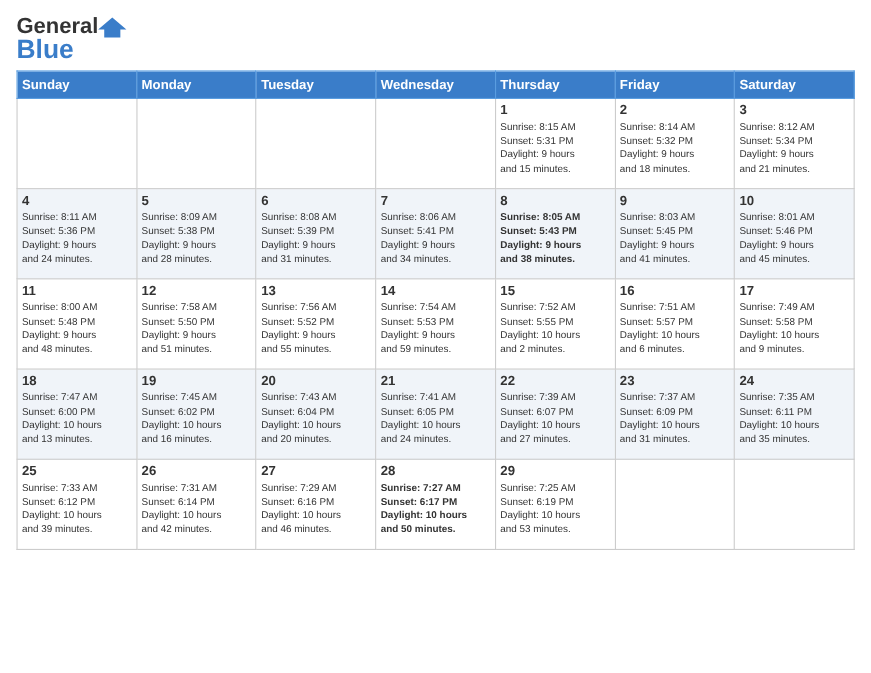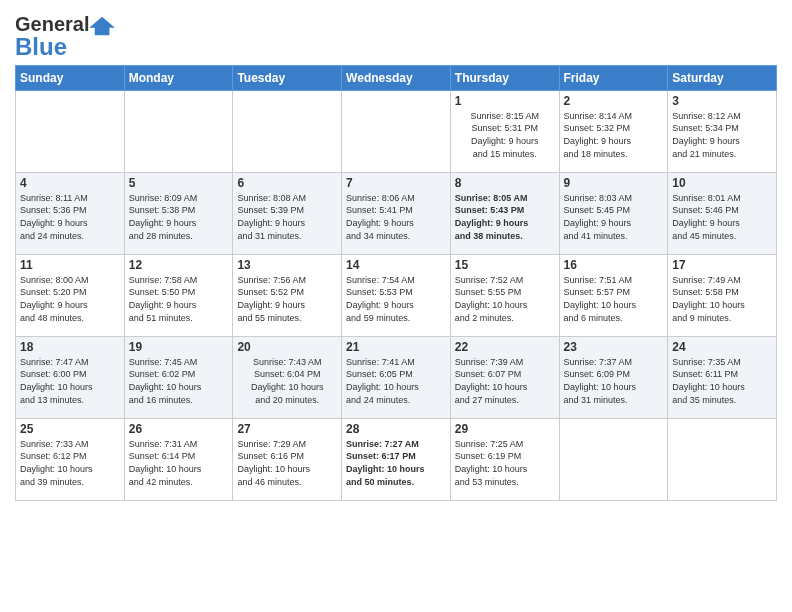--- a/index.html
+++ b/index.html
@@ -119,21 +119,21 @@
         </tr>
     </thead>
     <tbody id="calendar-body">
     <tr>
           <td class="empty-cell"></td>
           <td class="empty-cell"></td>
           <td class="empty-cell"></td>
           <td class="empty-cell"></td>
           <td>
             <span class="day-num">1</span>
-            <div class="day-info" style="white-space: pre-line; text-align: center;">Sunrise: 8:15 AM
+            <div class="day-info" style="white-space: pre-line;">Sunrise: 8:15 AM
 Sunset: 5:31 PM
 Daylight: 9 hours
 and 15 minutes.</div>
           </td>
           <td>
             <span class="day-num">2</span>
             <div class="day-info" style="white-space: pre-line;">Sunrise: 8:14 AM
 Sunset: 5:32 PM
 Daylight: 9 hours
 and 18 minutes.</div>
@@ -194,21 +194,21 @@
             <div class="day-info" style="white-space: pre-line;">Sunrise: 8:01 AM
 Sunset: 5:46 PM
 Daylight: 9 hours
 and 45 minutes.</div>
           </td>
         </tr>
         <tr>
           <td>
             <span class="day-num">11</span>
             <div class="day-info" style="white-space: pre-line;">Sunrise: 8:00 AM
-Sunset: 5:20 PM
+Sunset: 5:48 PM
 Daylight: 9 hours
 and 48 minutes.</div>
           </td>
           <td>
             <span class="day-num">12</span>
             <div class="day-info" style="white-space: pre-line;">Sunrise: 7:58 AM
 Sunset: 5:50 PM
 Daylight: 9 hours
 and 51 minutes.</div>
           </td>
@@ -258,21 +258,21 @@
           </td>
           <td>
             <span class="day-num">19</span>
             <div class="day-info" style="white-space: pre-line;">Sunrise: 7:45 AM
 Sunset: 6:02 PM
 Daylight: 10 hours
 and 16 minutes.</div>
           </td>
           <td>
             <span class="day-num">20</span>
-            <div class="day-info" style="white-space: pre-line; text-align: center;">Sunrise: 7:43 AM
+            <div class="day-info" style="white-space: pre-line;">Sunrise: 7:43 AM
 Sunset: 6:04 PM
 Daylight: 10 hours
 and 20 minutes.</div>
           </td>
           <td>
             <span class="day-num">21</span>
             <div class="day-info" style="white-space: pre-line;">Sunrise: 7:41 AM
 Sunset: 6:05 PM
 Daylight: 10 hours
 and 24 minutes.</div>

